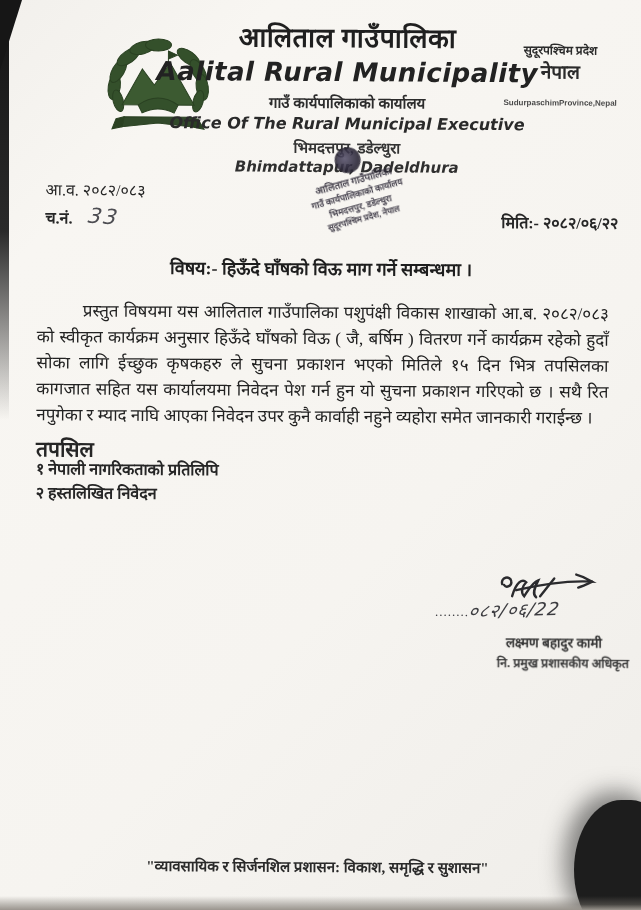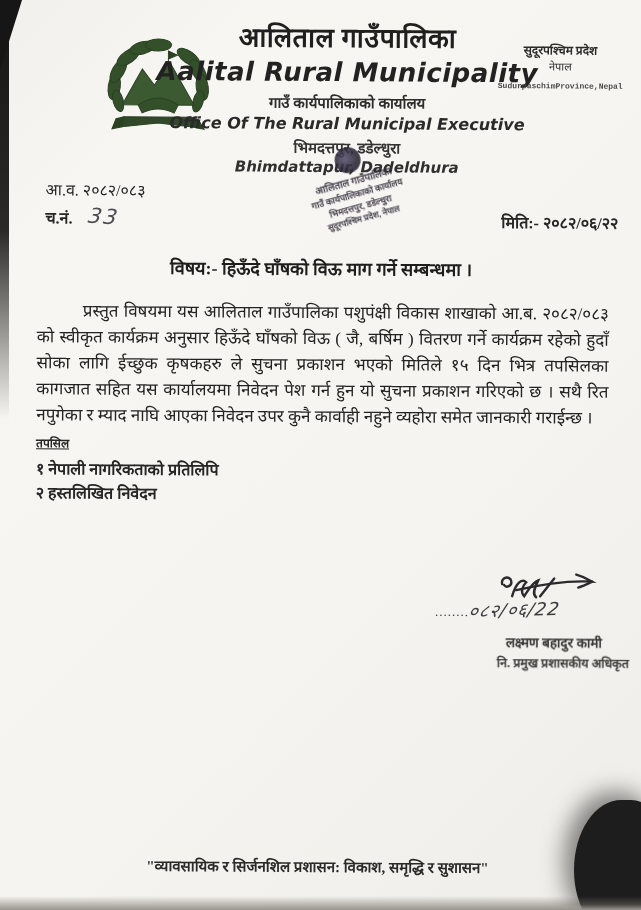--- a/index.html
+++ b/index.html
@@ -56,22 +56,22 @@
   }
   .addr-np { font-size: 15px; font-weight: 600; margin-top: 4px; color: #333; }
   .addr-en {
     font-family: "DejaVu Sans", sans-serif;
     font-size: 15px; font-weight: 700; font-style: italic; margin-top: 1px; color: #2f2f2f;
   }
   .head-right {
     position: absolute; right: 8px; top: 40px; width: 150px; text-align: center;
   }
   .prov-np { font-size: 12px; font-weight: 700; color: #2b2b2b; }
-  .country-np { font-size: 11px; font-weight: 400; color: #2b2b2b; }
-  .prov-en { font-family: Liberation Mono, monospace; font-size: 8px; font-weight: 700; color: #4a4a4a; margin-top: 8px; }
+  .country-np { font-size: 19px; font-weight: 700; color: #2b2b2b; }
+  .prov-en { font-family: Liberation Sans, sans-serif; font-size: 8px; font-weight: 700; color: #4a4a4a; margin-top: 14px; }
   
   .stamp {
     position: absolute; left: 283px; top: 146px; width: 140px;
     transform: rotate(-16deg);
     color: #2e2a38; text-align: center;
     filter: blur(.3px);
     opacity: .88;
   }
   .stamp-emblem {
     width: 26px; height: 26px; margin: 0 auto 1px auto;
@@ -99,21 +99,21 @@
     position: absolute; left: 70px; top: 256px; width: 500px;
     text-align: center; font-size: 18px; font-weight: 700; color: #1e1e1e;
   }
   .body-text {
     position: absolute; left: 36px; top: 300px; width: 572px;
     font-size: 17px; line-height: 26px; text-align: justify;
     text-indent: 46px; color: #222;
   }
   .tapasil-head {
     position: absolute; left: 36px; top: 436px;
-    font-size: 12px; font-weight: 700; text-decoration: underline;
+    font-size: 21px; font-weight: 700; 
   }
   .tapasil-item { position: absolute; left: 36px; font-size: 16px; font-weight: 600; }
   .item-0 { top: 459px; }
   .item-1 { top: 483px; }
   
   .sig-scribble { position: absolute; left: 497px; top: 571px; }
   .sig-dateline {
     position: absolute; left: 436px; top: 596px; width: 190px;
     font-size: 17px; color: #3c3c40; white-space: nowrap;
   }

